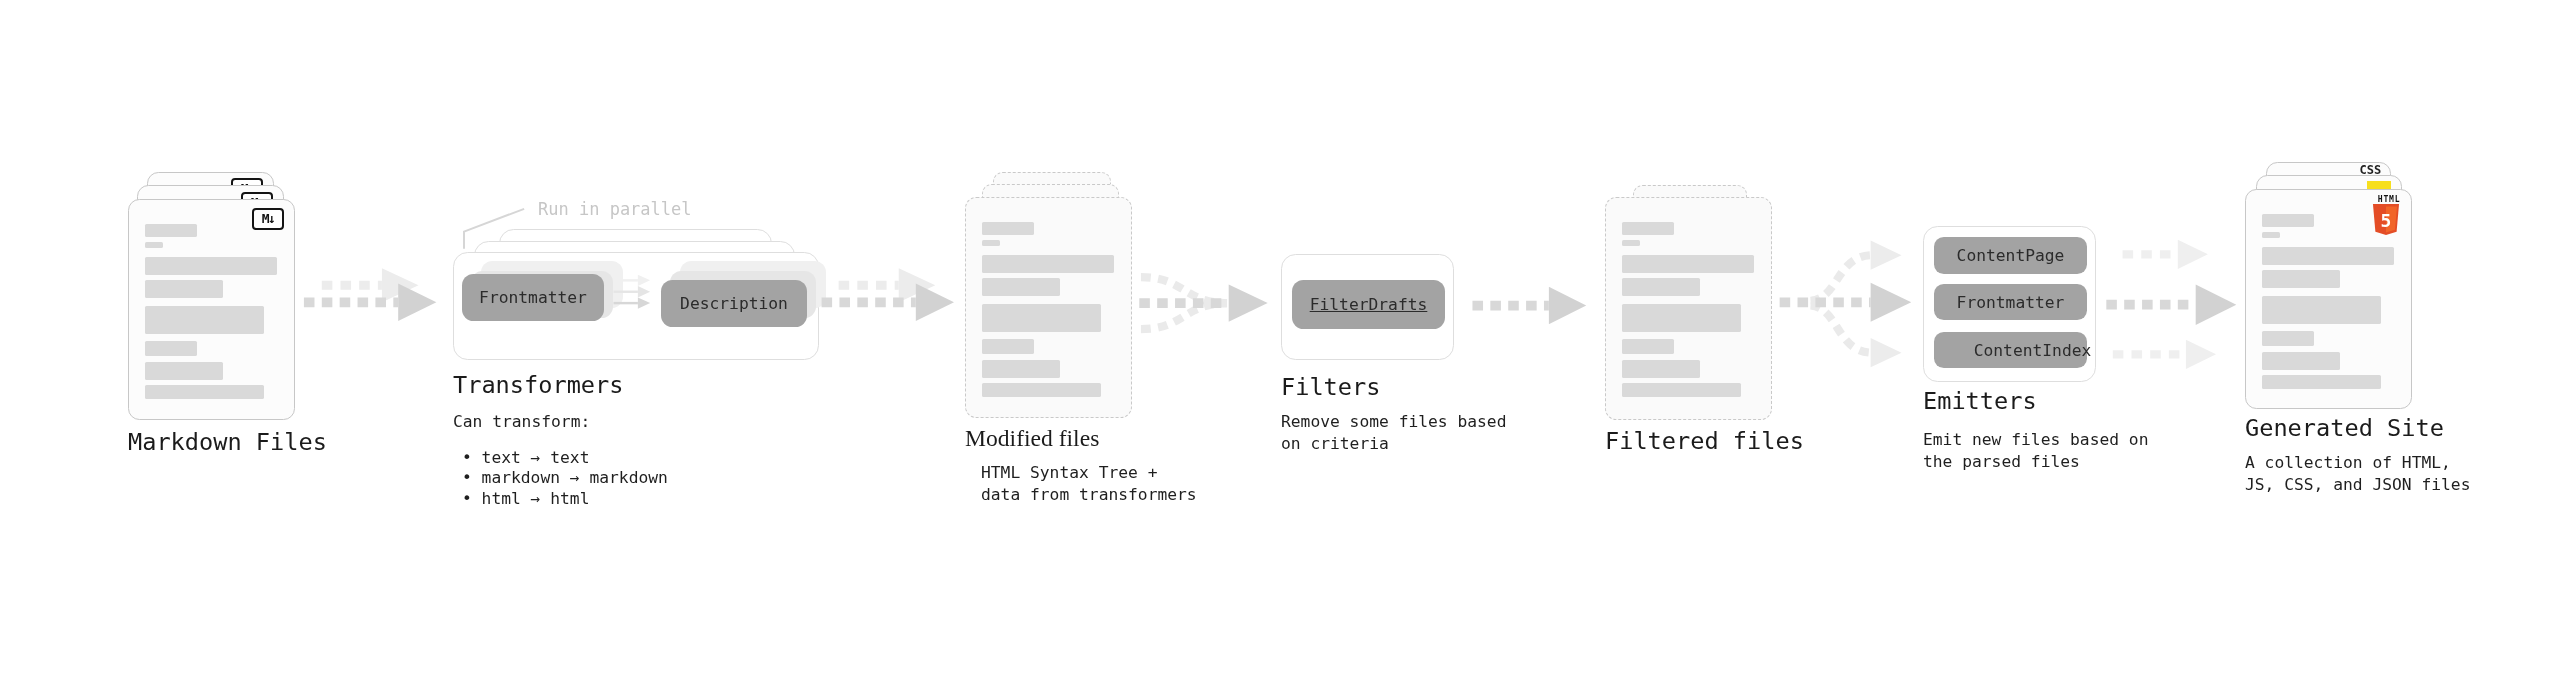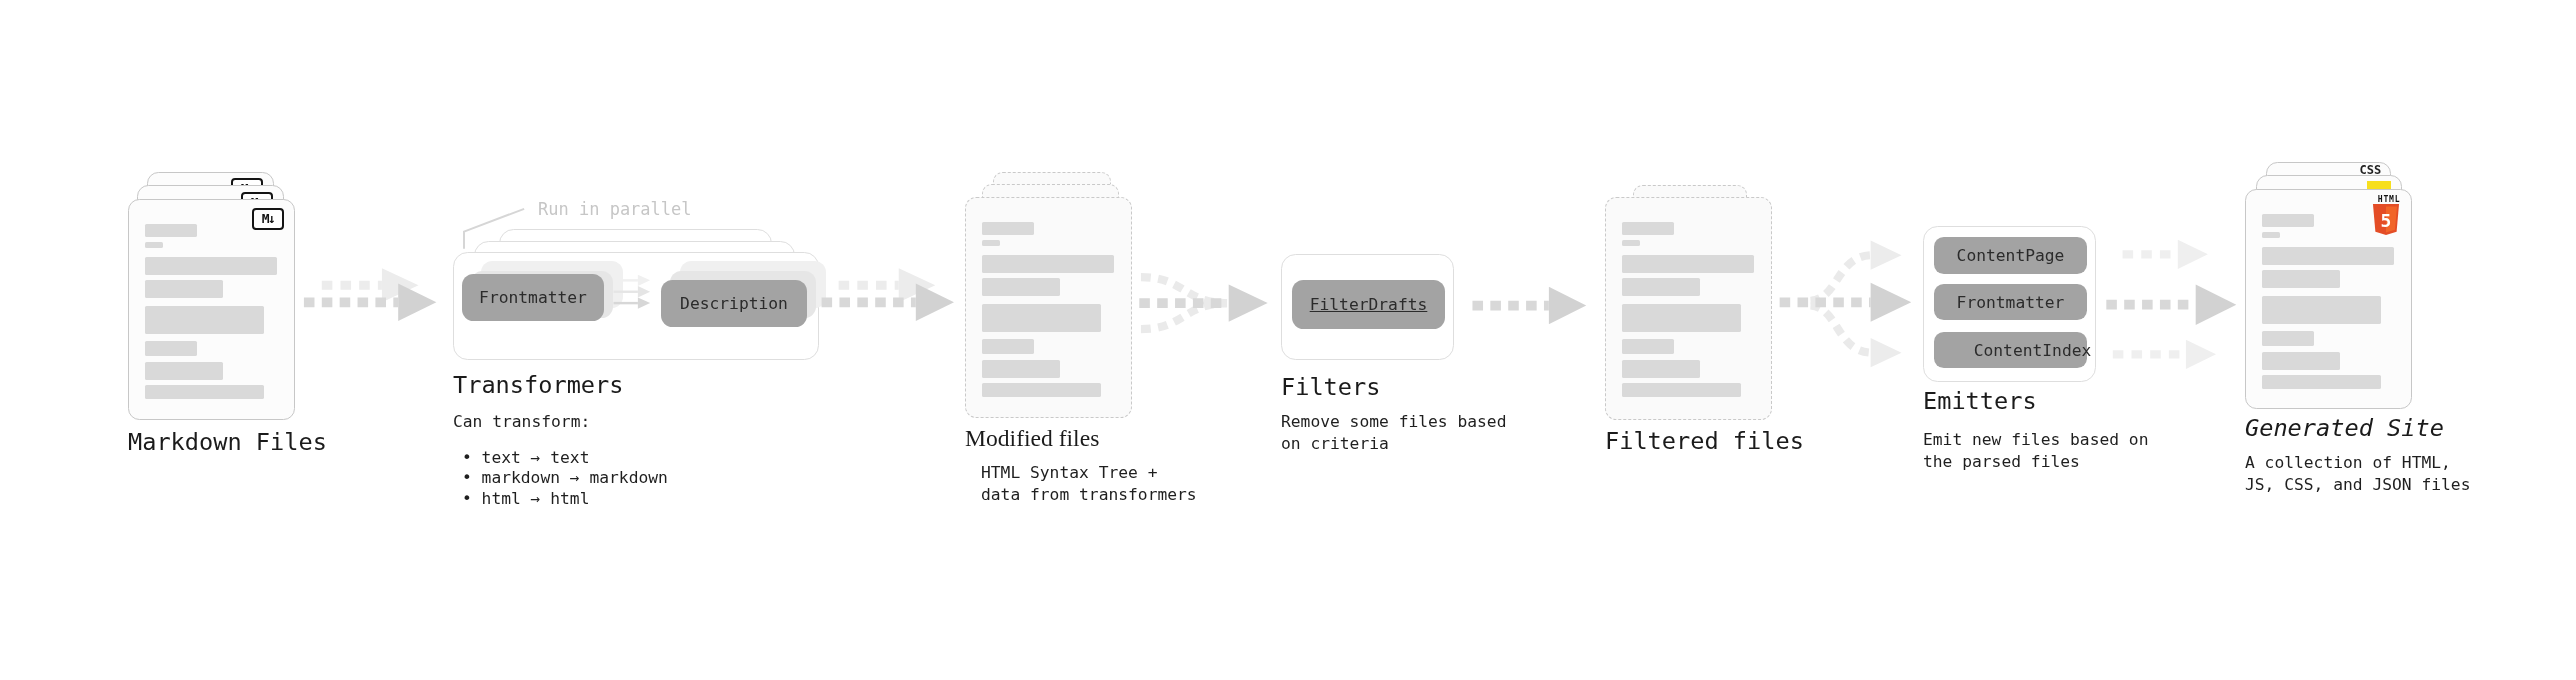--- a/index.html
+++ b/index.html
@@ -166,21 +166,21 @@
       </div>
       <div class="bar b1"></div>
       <div class="bar b2"></div>
       <div class="bar b3"></div>
       <div class="bar b4"></div>
       <div class="bar b5"></div>
       <div class="bar b6"></div>
       <div class="bar b7"></div>
       <div class="bar b8"></div>
     </div>
-    <div class="title" style="left:2245px;top:414px;font-style:italic;">Generated Site</div>
+    <div class="title" style="left:2245px;top:414px;">Generated Site</div>
     <div class="desc" style="left:2245px;top:452px;">A collection of HTML,
 JS, CSS, and JSON files</div>
   </div>
 
   <svg class="overlay" width="2576" height="681" viewBox="0 0 3170 838">
 
     <path d="M571 306 L571 285 L645 257" fill="none" stroke="#d6d6d6" stroke-width="2.5"></path>
 
     <g>
       <path d="M396 351 H470" stroke="#ececec" stroke-width="11" stroke-dasharray="13 10" fill="none"></path>

